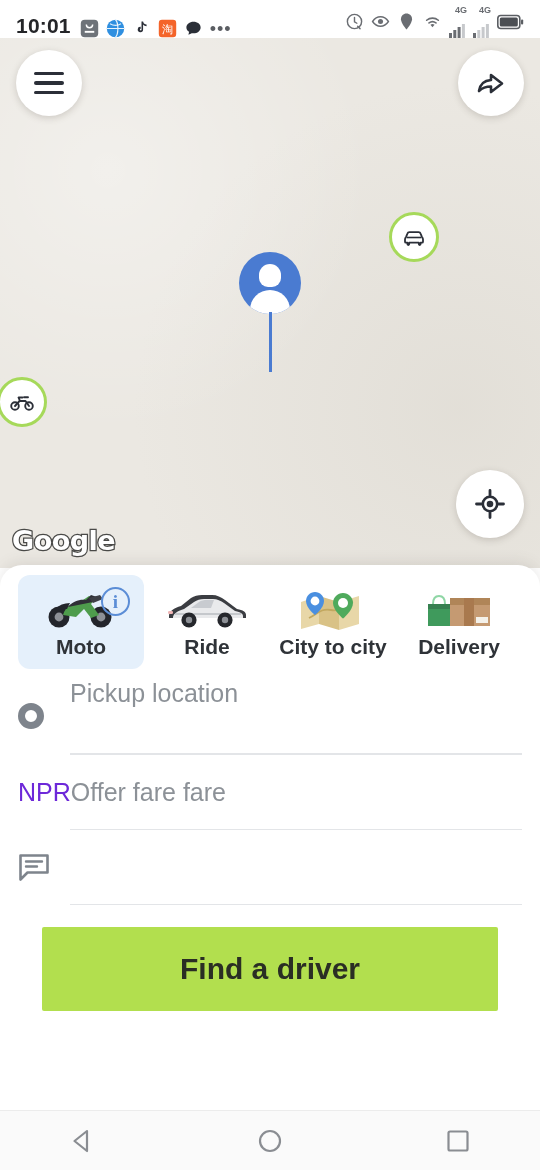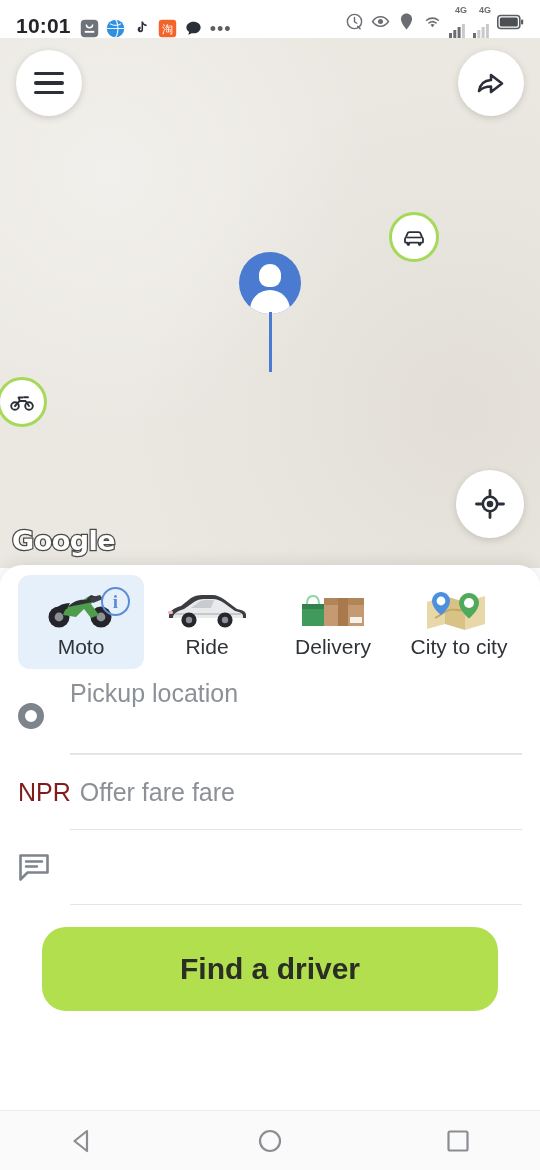--- a/index.html
+++ b/index.html
@@ -130,21 +130,21 @@
     width: 127px;
     padding: 12px 0 10px 0;
     border-radius: 12px;
     display: flex; flex-direction: column; align-items: center;
     cursor: pointer;
   }
   .tab.selected { background: #e5f0fb; }
   .tab-ico { height: 44px; display: flex; align-items: center; justify-content: center; }
   .tab-label {
     margin-top: 4px;
-    font-size: 21px; color: #2f3338;
+    font-size: 21px; color: #2f3338; font-weight: bold;
   }
   .info-badge {
     position: absolute; right: 14px; top: 12px;
     width: 29px; height: 29px; border-radius: 50%;
     border: 2.3px solid #5b8dd6;
     color: #5b8dd6; font-size: 19px; font-weight: 600;
     display: flex; align-items: center; justify-content: center;
     font-family: "Liberation Serif", serif;
     cursor: pointer;
   }
@@ -159,30 +159,30 @@
   .row .lead { width: 52px; display: flex; align-items: center; }
   .row .rtext {
     font-size: 25px; color: #8c9197; font-weight: 400;
   }
   .divider { height: 1px; background: #e3e5e8; margin-left: 52px; }
   .dot-ring {
     width: 26px; height: 26px; border-radius: 50%;
     border: 7px solid #7e848c; background: #fff;
   }
   .fare-row { display: flex; align-items: center; height: 74px; cursor: pointer; }
-  .fare-cur { font-size: 25px; color: #7f1d1d; margin-right: 9px; }
+  .fare-cur { font-size: 25px; color: #6d28d9; }
   .fare-ph { font-size: 25px; color: #8c9197; }
   .divider-full { height: 1px; background: #e3e5e8; margin-left: 52px; }
 
   
   .cta-wrap { padding: 22px 24px 0 24px; }
   .cta {
     width: 100%; height: 84px;
     background: #b2df4e;
-    border: none; border-radius: 24px;
+    border: none; border-radius: 2px;
     font-family: "Liberation Sans", sans-serif;
     font-size: 30px; font-weight: 700; color: #2a2e24;
     cursor: pointer;
   }
 
   
   .navbar {
     position: absolute; left: 0; bottom: 0;
     width: 540px; height: 60px;
     background: #fafafa;
@@ -352,48 +352,48 @@
             <circle cx="62" cy="32" r="7.6" fill="#25272c"></circle>
               <circle cx="62" cy="32" r="3.2" fill="#8d9096"></circle>
             <rect x="5" y="23" width="5" height="3" rx="1.3" fill="#f0b6b6"></rect>
           </svg>
         </span>
         <span class="tab-label">Ride</span>
       </div>
 
       <div class="tab">
         <span class="tab-ico">
-          <svg width="78" height="42" viewBox="0 0 78 42">
-            <rect x="30" y="10" width="40" height="28" fill="#c59a72"></rect>
-            <rect x="30" y="10" width="40" height="7" fill="#b08558"></rect>
-            <rect x="44" y="10" width="10" height="28" fill="#a9794e"></rect>
-            <rect x="56" y="29" width="12" height="6" fill="#f4f1ea"></rect>
-            <path d="M8 16h22v22H8z" fill="#3f9a5c"></path>
-            <path d="M8 16h22v5H8z" fill="#368050"></path>
-            <path d="M13 16c0-5 2-8 6-8s6 3 6 8" fill="none" stroke="#8fd6a5" stroke-width="2"></path>
-          </svg>
-        </span>
-        <span class="tab-label">Delivery</span>
-      </div>
-
-      <div class="tab">
-        <span class="tab-ico">
           <svg width="76" height="42" viewBox="0 0 76 42">
             <path d="M6 14l18-6v28L6 41z" fill="#e8d7a8"></path>
             <path d="M24 8l20 6v28l-20-6z" fill="#d9c286"></path>
             <path d="M44 14l20-6v28l-20 6z" fill="#e8d7a8"></path>
             <path d="M14 30c8-4 12-10 22-8s14-6 22-8" fill="none" stroke="#c2a85f" stroke-width="1.8"></path>
             <path d="M20 4c-5 0-9 4-9 9 0 7 9 14 9 14s9-7 9-14c0-5-4-9-9-9z" fill="#4a8fe0"></path>
             <circle cx="20" cy="13" r="4.4" fill="#fff"></circle>
             <path d="M48 5c-5.5 0-10 4.5-10 10 0 7.5 10 15.5 10 15.5S58 22.5 58 15c0-5.5-4.5-10-10-10z" fill="#4faa5c"></path>
             <circle cx="48" cy="15" r="5" fill="#fff"></circle>
           </svg>
         </span>
         <span class="tab-label">City to city</span>
       </div>
+
+      <div class="tab">
+        <span class="tab-ico">
+          <svg width="78" height="42" viewBox="0 0 78 42">
+            <rect x="30" y="10" width="40" height="28" fill="#c59a72"></rect>
+            <rect x="30" y="10" width="40" height="7" fill="#b08558"></rect>
+            <rect x="44" y="10" width="10" height="28" fill="#a9794e"></rect>
+            <rect x="56" y="29" width="12" height="6" fill="#f4f1ea"></rect>
+            <path d="M8 16h22v22H8z" fill="#3f9a5c"></path>
+            <path d="M8 16h22v5H8z" fill="#368050"></path>
+            <path d="M13 16c0-5 2-8 6-8s6 3 6 8" fill="none" stroke="#8fd6a5" stroke-width="2"></path>
+          </svg>
+        </span>
+        <span class="tab-label">Delivery</span>
+      </div>
     </div>
 
     <div class="form">
 
       <div class="row">
         <span class="lead">
             <span class="dot-ring"></span>
           </span>
         <span class="rtext">Pickup location</span>
       </div>

